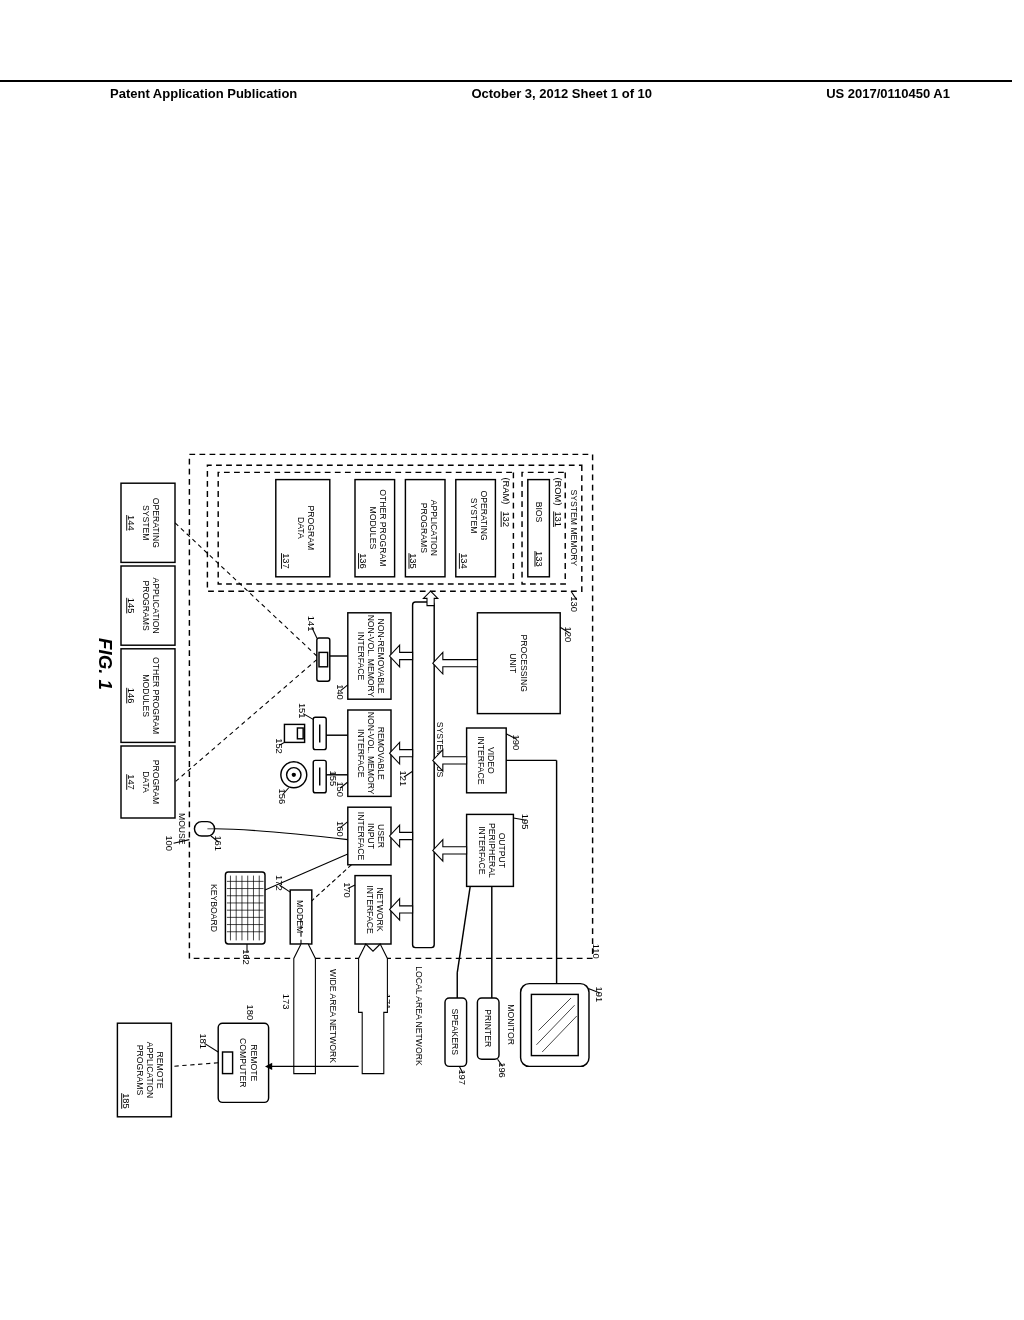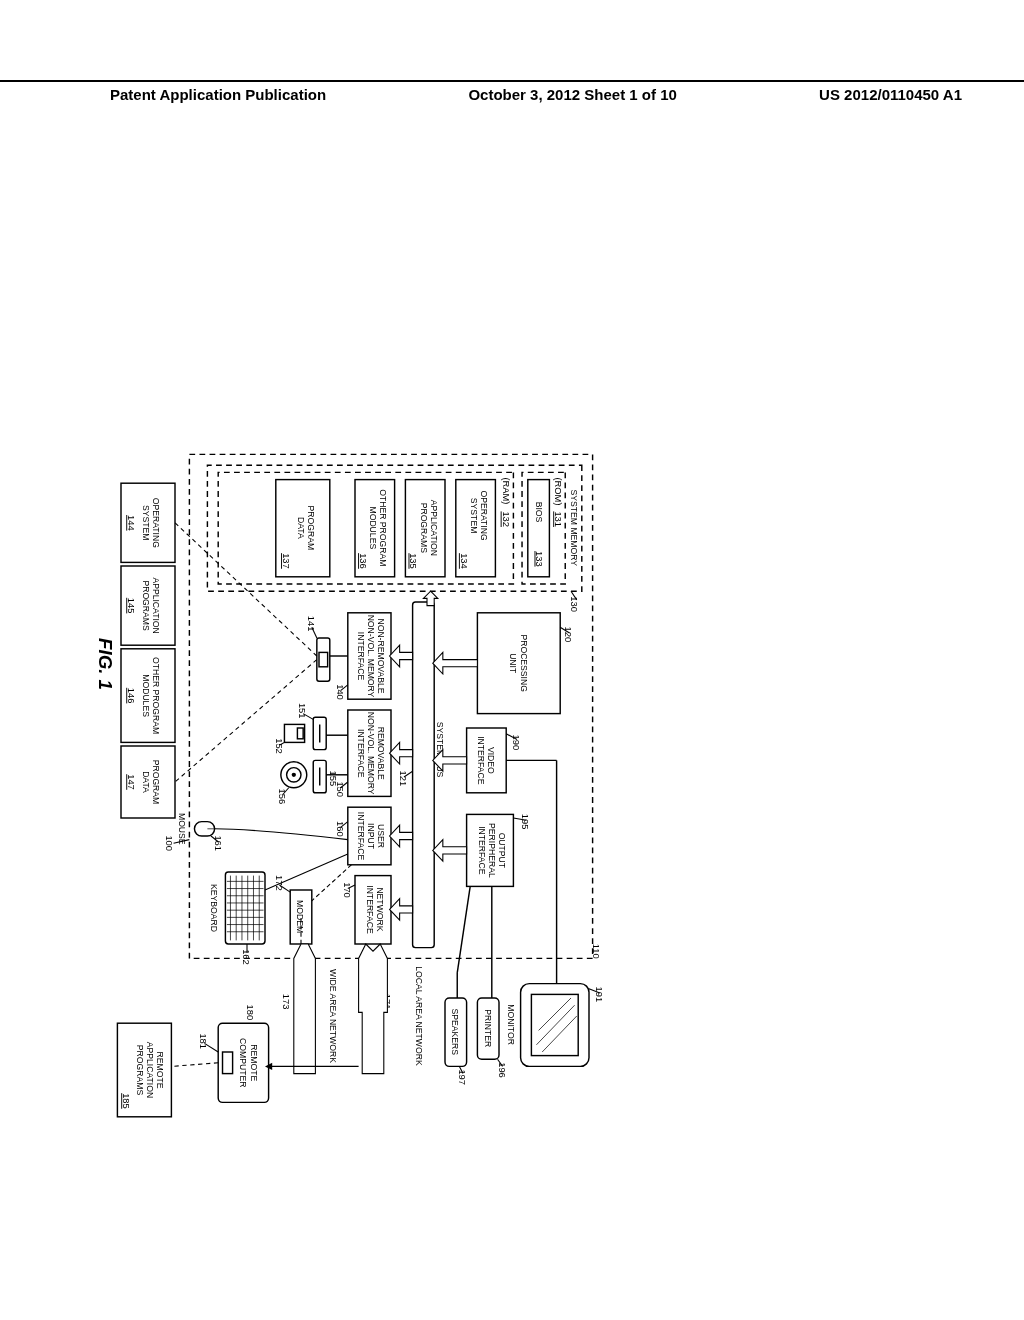--- a/index.html
+++ b/index.html
@@ -6,27 +6,27 @@
   body {
     font-family: Arial, Helvetica, sans-serif;
     background: #fff;
     width: 1024px;
     height: 1320px;
     position: relative;
     overflow: hidden;
   }
   .page-header {
     position: absolute;
-    top: 80px; left: 0; right: 0;
+    top: 80px; left: 0; right: 12px;
     border-top: 2px solid #000;
     padding-top: 4px;
     display: flex;
     justify-content: space-between;
     font-weight: bold;
-    font-size: 15px;
+    font-size: 13px;
     padding-left: 110px;
     padding-right: 62px;
   }
   .diagram-area {
     position: absolute;
     top: 160px;
     left: 135px;
     width: 720px;
     height: 1000px;
   }
@@ -40,21 +40,21 @@
   .blocklabel { font-size: 12px; text-anchor: middle; }
   .fignum { font-size: 26px; font-style: italic; font-weight: bold; }
   .arrowfill { fill: #fff; stroke: #000; stroke-width: 1.5; }
 </style>
 </head>
 <body>
 
 <div class="page-header">
   <span>Patent Application Publication</span>
   <span>October 3, 2012   Sheet 1 of 10</span>
-  <span>US 2012/0110450 A1</span>
+  <span>US 2017/0110450 A1</span>
 </div>
 
 <div class="diagram-area">
 <svg viewBox="0 0 1000 720" width="720" height="1000" style="transform: rotate(90deg) translate(140px,140px); transform-origin: center;">
 
 <rect class="box dash" x="20" y="30" width="700" height="560"></rect>
 <text class="txt numplain" x="710" y="30">110</text>
 
 <rect class="box dash" x="35" y="45" width="175" height="520"></rect>
 <text class="txt blocklabel" x="122" y="60">SYSTEM MEMORY</text>

